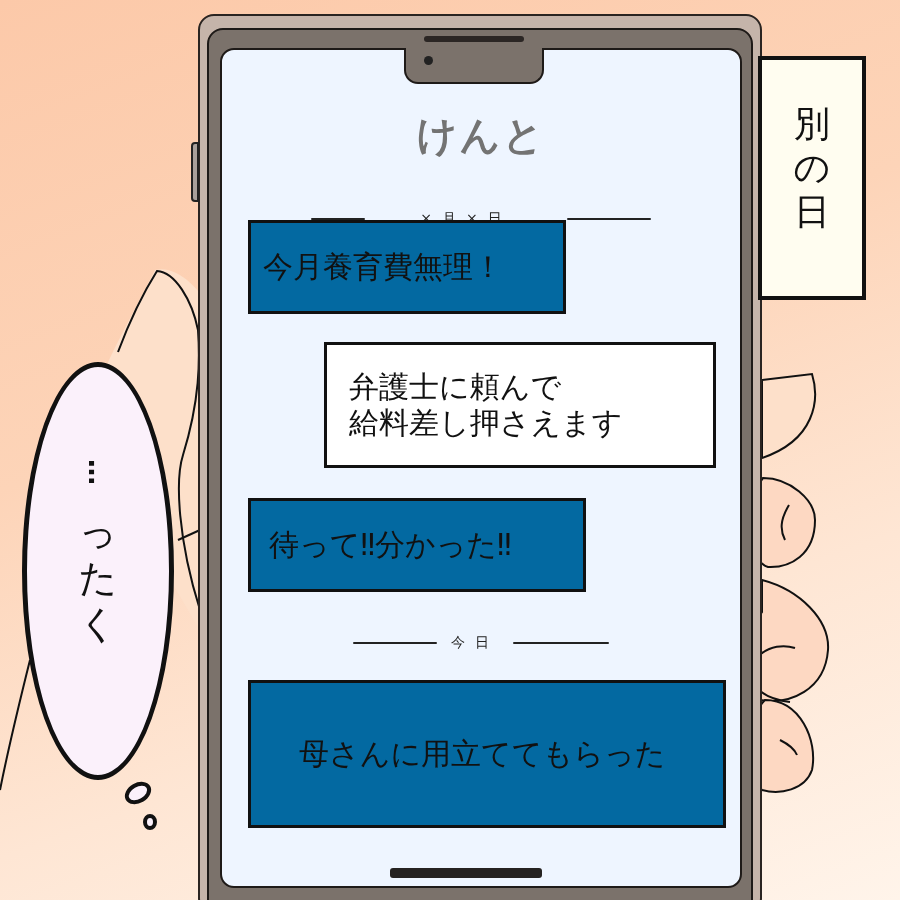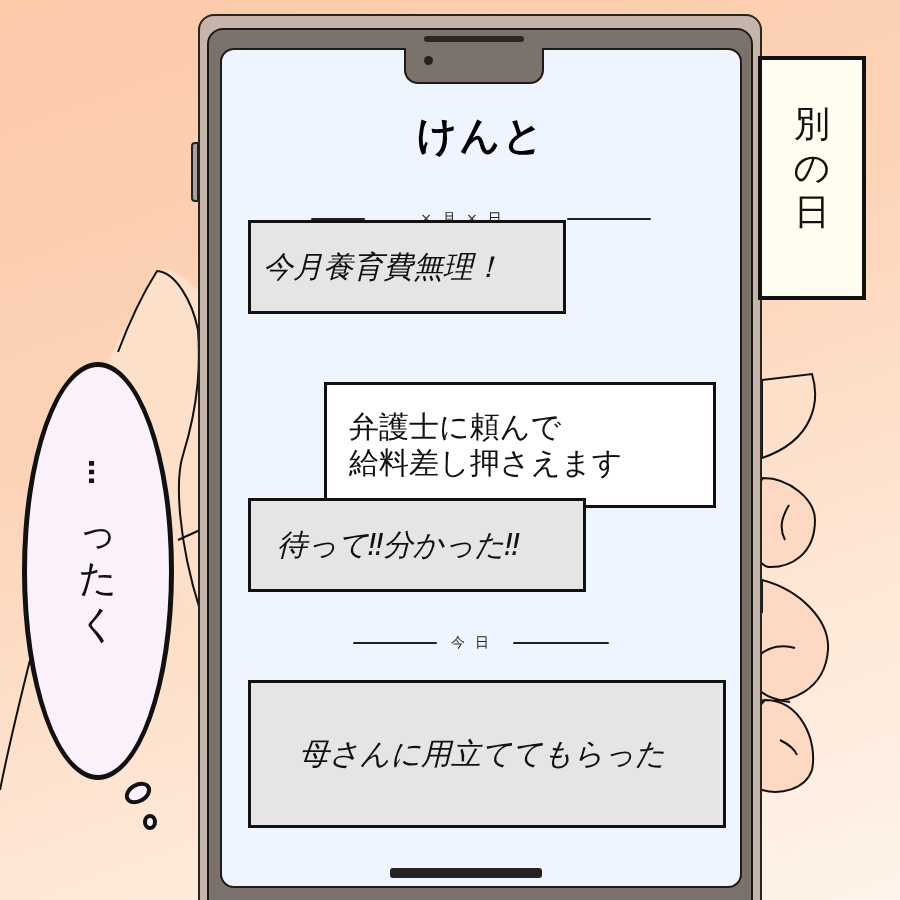--- a/index.html
+++ b/index.html
@@ -41,35 +41,35 @@
     position: absolute; left: 224px; top: 40px; width: 9px; height: 9px;
     background: #222; border-radius: 50%;
   }
   .home-bar {
     position: absolute; left: 168px; bottom: 8px; width: 152px; height: 10px;
     background: #252221; border-radius: 3px;
   }
 
   .chat-title {
     position: absolute; left: 0; right: 0; top: 58px; text-align: center;
-    font-size: 40px; font-weight: bold; color: #000000; letter-spacing: 2px;
+    font-size: 40px; font-weight: bold; color: #737373; letter-spacing: 2px;
   }
   .date-sep {
     position: absolute; left: 0; right: 0; display: flex; align-items: center; justify-content: center;
     font-size: 14px; color: #222; letter-spacing: 10px;
   }
   .date-sep .line { height: 2px; background: #222; border-radius: 2px; }
   .date-sep .label { margin: 0 14px; }
 
   .bubble {
     position: absolute; box-sizing: border-box; border: 3px solid #111;
     font-size: 30px; line-height: 36px; color: #111; padding: 0 12px;
     display: flex; flex-direction: column; justify-content: center; white-space: nowrap;
   }
-  .bubble.received { background: #e5e5e5; font-style: italic; }
+  .bubble.received { background: #0369a1; }
   .bubble.sent { background: #ffffff; }
 
   .caption-box {
     position: absolute; left: 758px; top: 56px; width: 108px; height: 244px;
     background: #fffdf0; border: 4px solid #111; box-sizing: border-box;
     display: flex; flex-direction: column; align-items: center; padding-top: 42px;
     font-size: 36px; line-height: 44px; color: #111;
   }
   .caption-box span { display: block; }
 
@@ -113,26 +113,26 @@
     <div class="date-sep" style="top:160px;gap:41px;">
       <span class="line" style="width:54px;"></span>
       <span class="label">×月×日</span>
       <span class="line" style="width:84px;"></span>
     </div>
 
     <div class="bubble received" style="left:26px; top:170px; width:318px; height:94px;">
       <span>今月養育費無理！</span>
     </div>
 
-    <div class="bubble sent" style="left:102px; top:292px; width:392px; height:126px; padding-left:22px;margin-top:40px;">
+    <div class="bubble sent" style="left:102px; top:292px; width:392px; height:126px; padding-left:22px;">
       <span>弁護士に頼んで</span>
       <span>給料差し押さえます</span>
     </div>
 
-    <div class="bubble received" style="left:26px; top:448px; width:338px; height:94px; padding-left:26px;">
+    <div class="bubble received" style="left:26px; top:448px; width:338px; height:94px; padding-left:18px;">
       <span>待って‼分かった‼</span>
     </div>
 
     <div class="date-sep" style="top:584px;font-family:Liberation Mono, monospace;">
       <span class="line" style="width:84px;"></span>
       <span class="label">今日</span>
       <span class="line" style="width:96px;"></span>
     </div>
 
     <div class="bubble received" style="left:26px; top:630px; width:478px; height:148px;padding-left:48px;">

